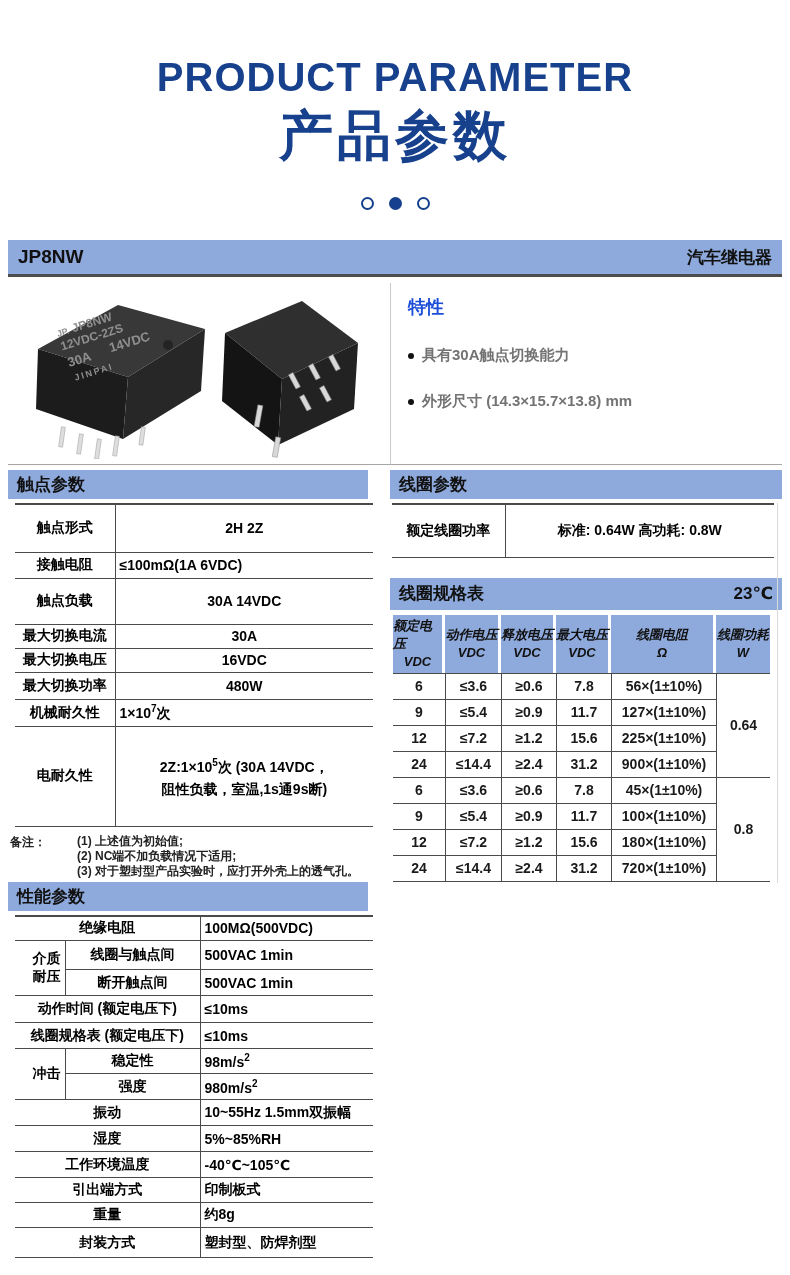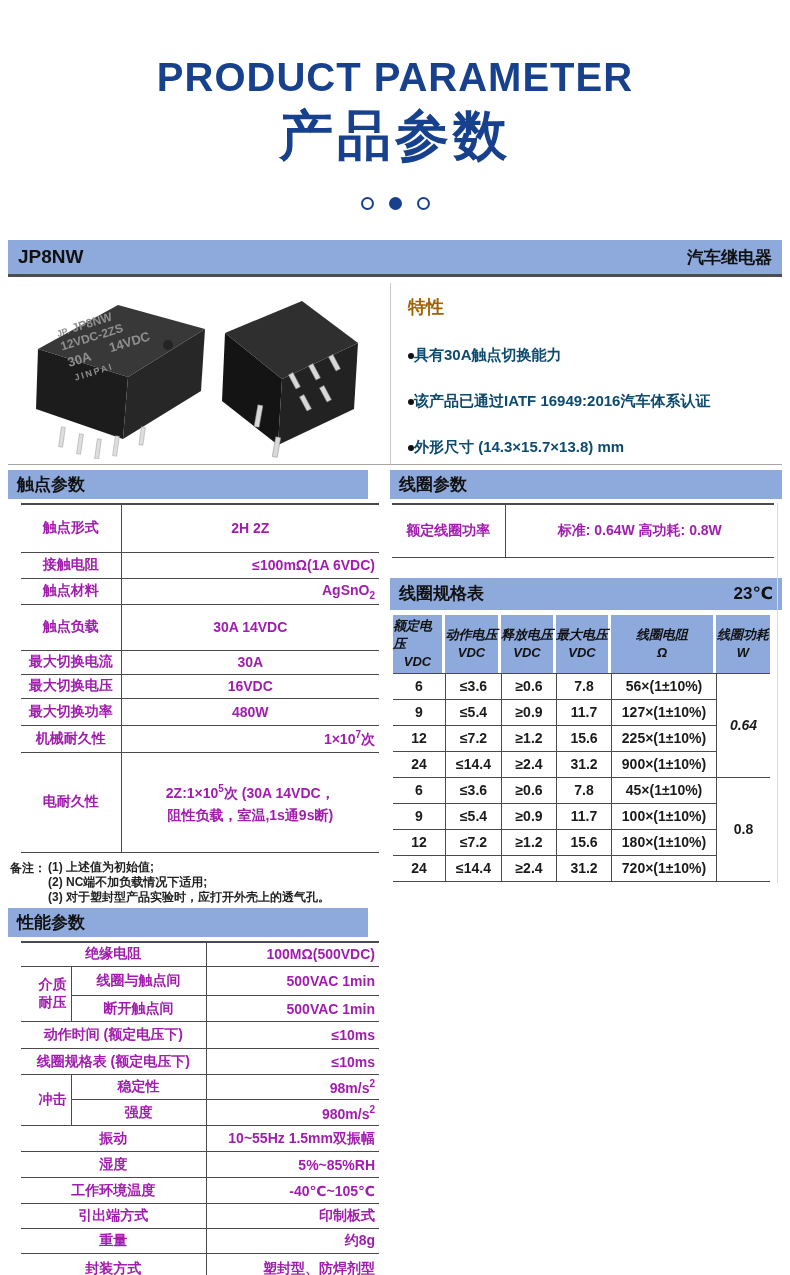--- a/index.html
+++ b/index.html
@@ -17,44 +17,44 @@
   .model-bar{position:absolute;top:240px;left:8px;width:774px;height:37px;background:#8EA9DB;
              border-bottom:3px solid #4d4d4d;display:flex;align-items:center;justify-content:space-between;
              padding:0 10px;box-sizing:border-box;}
   .model-name{font-size:19px;font-weight:bold;color:#111;}
   .model-cat{font-size:17px;font-weight:600;color:#111;}
   
   .product{position:absolute;top:283px;left:8px;width:774px;height:181px;border-bottom:1px solid #a6a6a6;}
   .product-divider{position:absolute;left:382px;top:0;width:1px;height:181px;background:#c9c9c9;}
   .product-photo{position:absolute;left:12px;top:4px;width:360px;height:172px;}
   .features{position:absolute;left:400px;top:12px;width:370px;}
-  .features-title{font-size:18px;font-weight:bold;color:#a16207;}
-  .feature{display:flex;align-items:center;gap:0;margin-top:27px;font-size:15px;font-weight:600;color:#0c4a6e;}
+  .features-title{font-size:18px;font-weight:bold;color:#1d4ed8;}
+  .feature{display:flex;align-items:center;gap:8px;margin-top:27px;font-size:15px;font-weight:600;color:#737373;}
   .bullet{width:6px;height:6px;border-radius:50%;background:#111;flex:0 0 6px;}
   
   .col-left{position:absolute;top:470px;left:8px;width:360px;}
   .col-right{position:absolute;top:470px;left:390px;width:392px;}
   .sec-bar{height:29px;background:#8EA9DB;display:flex;align-items:center;justify-content:space-between;
            padding:0 9px;box-sizing:border-box;font-size:17px;font-weight:bold;color:#111;}
   .sec-bar.tall{height:32px;gap:10px;}
   
-  table.ptab{border-collapse:collapse;width:358px;margin:4px 0 0 13px;border-top:2px solid #4a4a4a;
-             font-size:14px;font-weight:600;color:#a21caf;table-layout:fixed;}
+  table.ptab{border-collapse:collapse;width:358px;margin:4px 0 0 7px;border-top:2px solid #4a4a4a;
+             font-size:14px;font-weight:600;color:#000000;table-layout:fixed;}
   table.ptab td{border-bottom:1px solid #4a4a4a;padding:0 4px;box-sizing:border-box;}
   table.ptab td.lab{border-right:1px solid #4a4a4a;text-align:center;}
   table.ptab td.grp{border-right:1px solid #4a4a4a;text-align:right;}
   table.ptab td.val{border-left:1px solid #4a4a4a;}
-  td.a-c{text-align:center;} td.a-r{text-align:right;}
+  td.a-c{text-align:center;} td.a-r{}
   sup{font-size:10px;} sub{font-size:10px;}
   
   .cr0{height:48px}.cr1{height:26px}.cr2{height:26px}.cr3{height:46px}.cr4{height:24px}
   .cr5{height:24px}.cr6{height:27px}.cr7{height:27px}.cr8{height:100px}
   .endur{line-height:22px;}
   
-  .notes{display:flex;padding:7px 0 0 2px;font-size:12px;font-weight:600;color:#222;height:48px;}
+  .notes{display:flex;padding:7px 0 0 2px;font-size:12px;font-weight:600;color:#222;height:48px;gap:29px;}
   .notes-label{width:38px;flex:0 0 38px;}
   .notes-items div{line-height:15px;}
   
   .pr0{height:25px}.pr1{height:29px}.pr2{height:26px}.pr3{height:27px}.pr4{height:26px}
   .pr5{height:25px}.pr6{height:26px}.pr7{height:26px}.pr8{height:26px}.pr9{height:26px}
   .pr10{height:25px}.pr11{height:25px}.pr12{height:30px}
   
   table.coilp{width:382px;margin-left:2px;}
   table.coilp td{height:53px;}
   
@@ -64,21 +64,21 @@
        align-items:center;font-size:13px;font-weight:600;color:#111;line-height:18px;
        border-right:3px solid #fff;box-sizing:border-box;}
   .csh:last-child{border-right:none;}
   .cs-body{display:grid;grid-template-columns:52px 56px 55px 55px 105px 54px;
            grid-template-rows:repeat(8,26px);border-bottom:1px solid #4a4a4a;
            font-size:14px;font-weight:600;color:#1a1a1a;}
   .csc{border-top:1px solid #4a4a4a;display:flex;align-items:center;justify-content:center;box-sizing:border-box;}
   .csc.bl{border-left:1px solid #4a4a4a;}
   .cs-power{grid-column:6;border-top:1px solid #4a4a4a;border-left:1px solid #4a4a4a;
             display:flex;align-items:center;justify-content:center;box-sizing:border-box;}
-  .cs-p1{grid-row:1 / span 4;font-style:italic;} .cs-p2{grid-row:5 / span 4;}
+  .cs-p1{grid-row:1 / span 4;} .cs-p2{grid-row:5 / span 4;}
   .faint-line{position:absolute;left:777px;top:503px;width:1px;height:380px;background:#d9d9d9;}
 </style>
 </head>
 <body>
 
 <div class="page">
 
   <div class="title-en">PRODUCT PARAMETER</div>
   <div class="title-zh">产品参数</div>
 
@@ -137,24 +137,20 @@
     </div>
     <div class="product-divider"></div>
     <div class="features">
       <div class="features-title">特性</div>
       <div class="feature">
         <span class="bullet"></span>
         <span>具有30A触点切换能力</span>
       </div>
       <div class="feature">
         <span class="bullet"></span>
-        <span>该产品已通过IATF 16949:2016汽车体系认证</span>
-      </div>
-      <div class="feature">
-        <span class="bullet"></span>
         <span>外形尺寸 (14.3×15.7×13.8) mm</span>
       </div>
     </div>
   </div>
 
   <div class="col-left">
     <div class="sec-bar">
       <span>触点参数</span>
     </div>
 
@@ -164,24 +160,20 @@
           <col style="width:258px">
         </colgroup>
       <tbody>
           <tr class="cr0">
         <td class="lab">触点形式</td>
         <td class="a-c">2H 2Z</td>
       </tr>
       <tr class="cr1">
         <td class="lab">接触电阻</td>
         <td class="a-r">≤100mΩ(1A 6VDC)</td>
-      </tr>
-      <tr class="cr2">
-        <td class="lab">触点材料</td>
-        <td class="a-r"><span>AgSnO</span><sub>2</sub></td>
       </tr>
       <tr class="cr3">
         <td class="lab">触点负载</td>
         <td class="a-c">30A  14VDC</td>
       </tr>
       <tr class="cr4">
         <td class="lab">最大切换电流</td>
         <td class="a-c">30A</td>
       </tr>
       <tr class="cr5">

